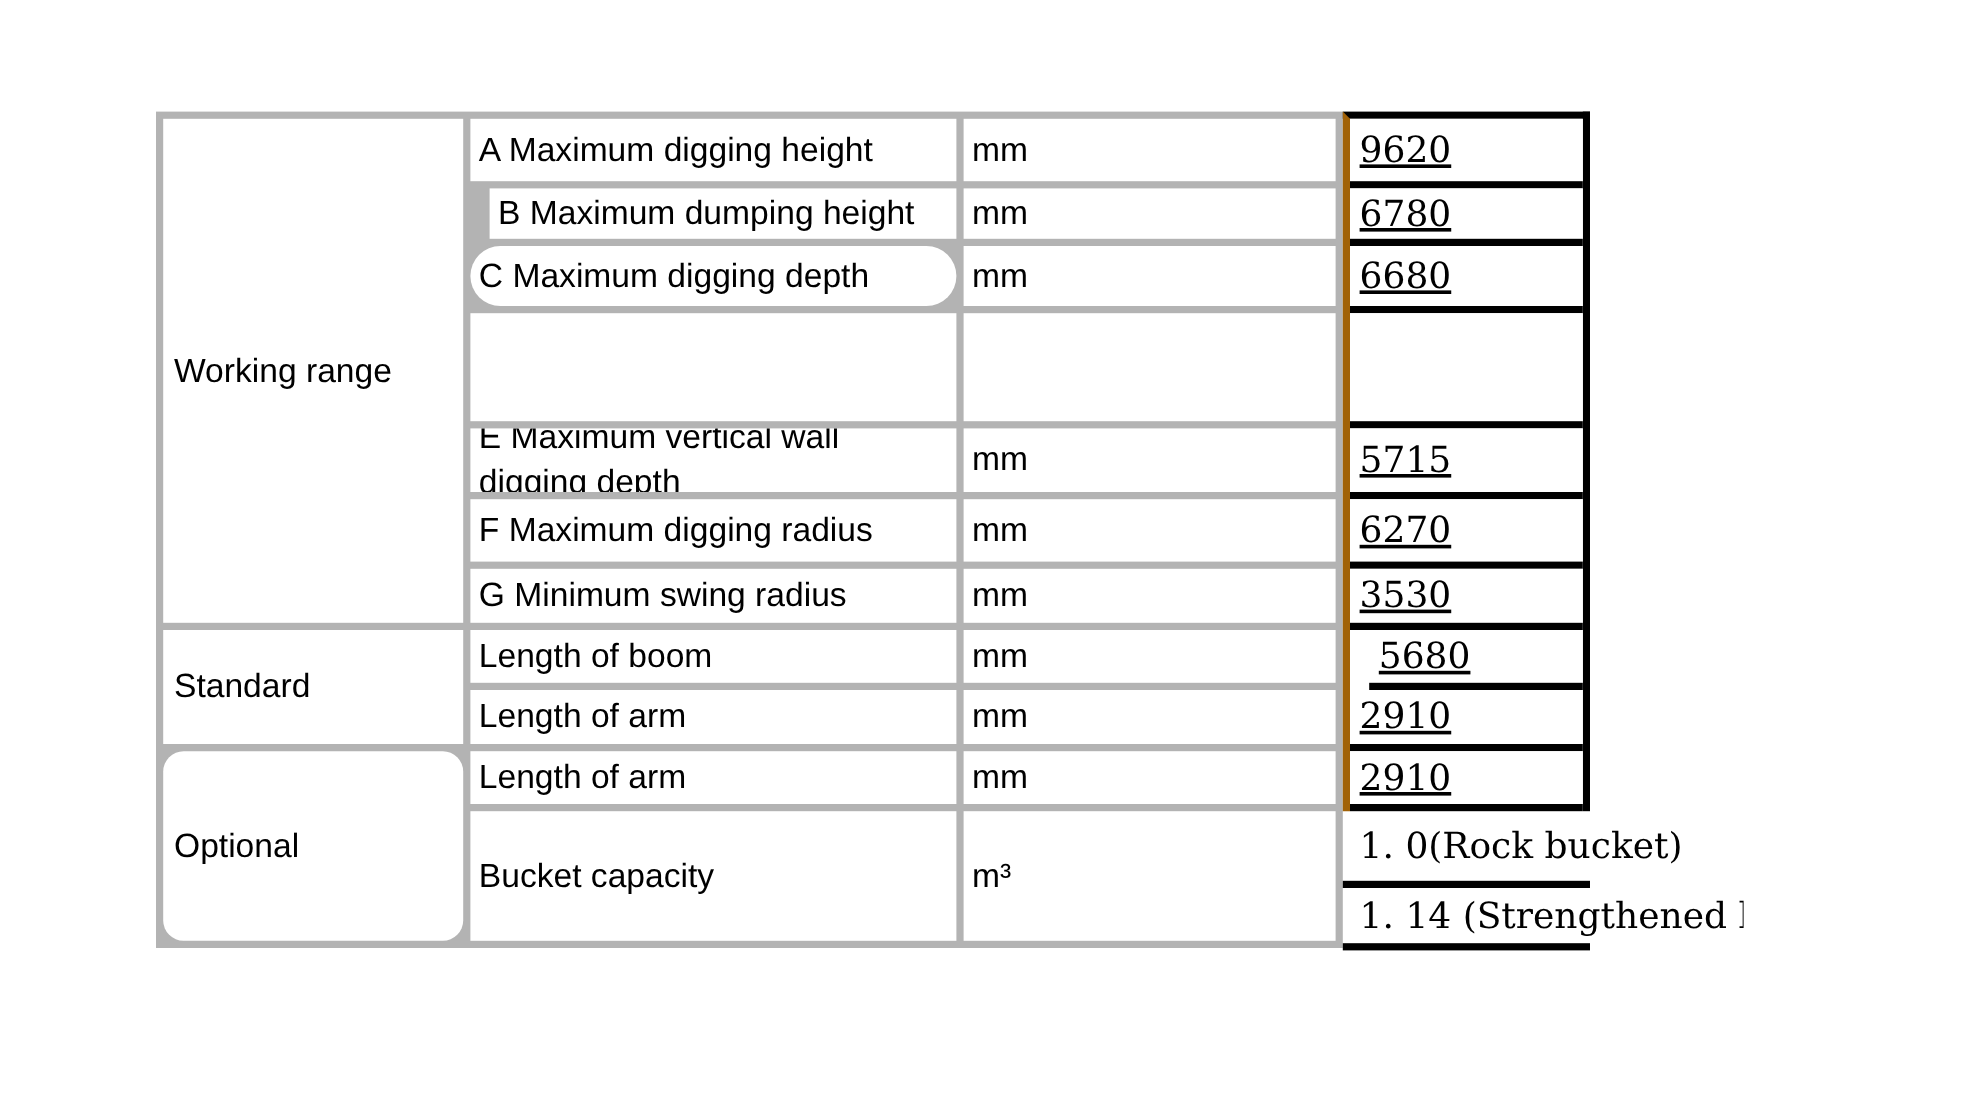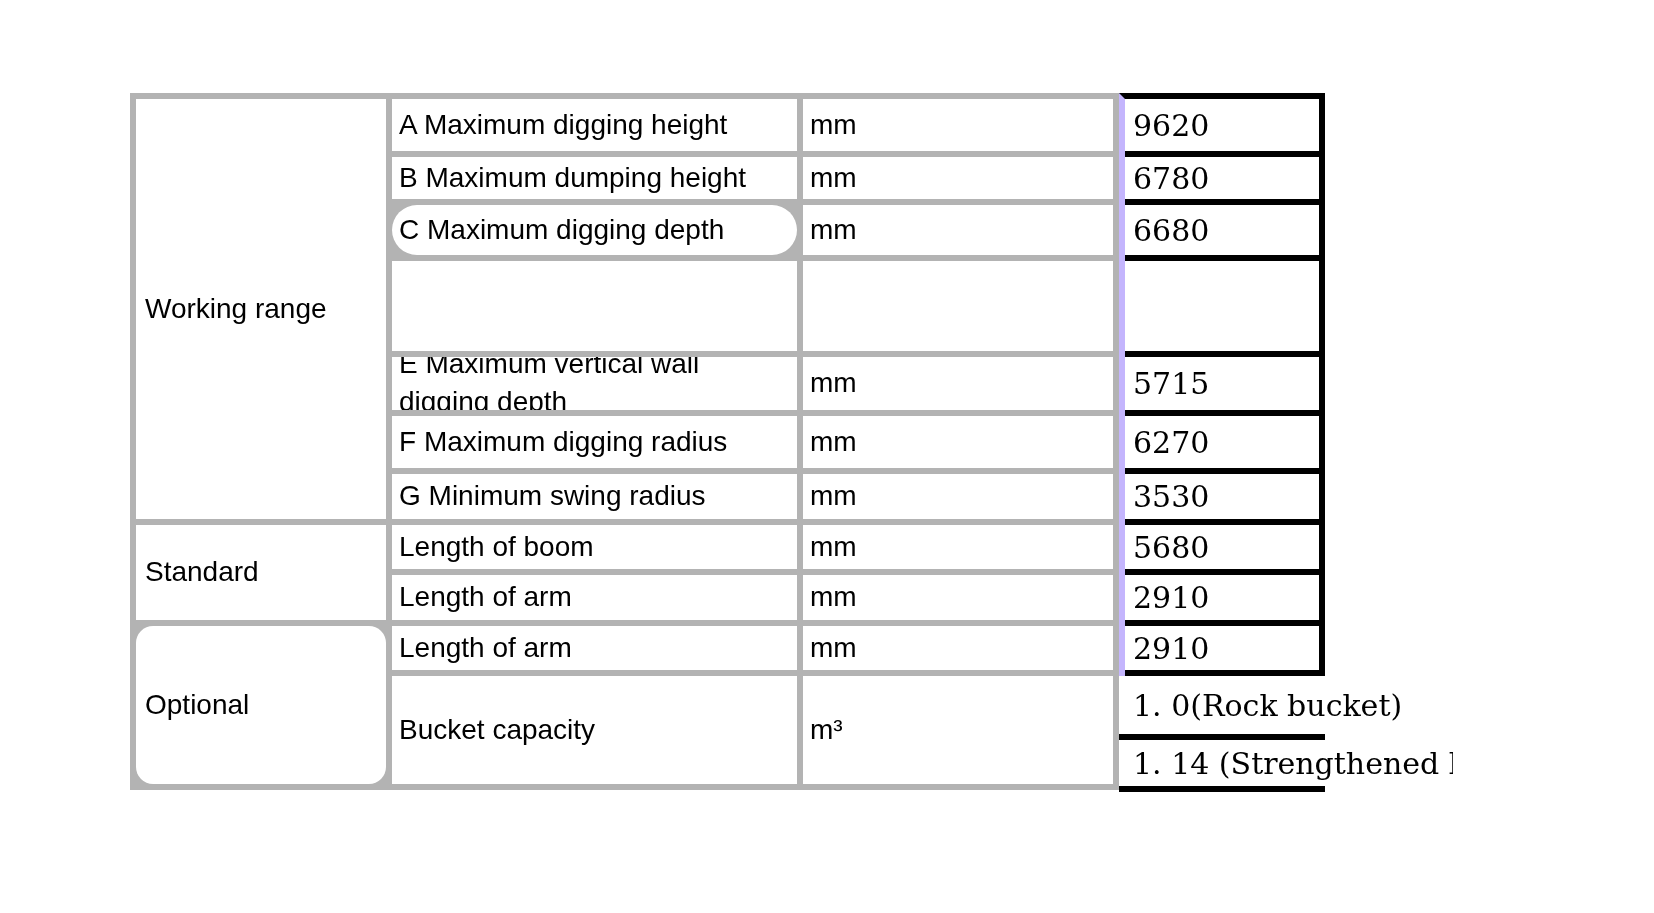--- a/index.html
+++ b/index.html
@@ -27,30 +27,30 @@
   
   .cell-clip{
     background:#ffffff;box-sizing:border-box;padding-left:7px;
     overflow:hidden;font-size:28px;white-space:nowrap;
   }
   .clip-inner{line-height:38px;margin-top:-12px;}
   
   .black-table{position:absolute;left:1119px;top:93px;width:206px;}
   .bt-box{
     box-sizing:border-box;width:206px;
-    border-top:6px solid #000;border-left:6px solid #c4b5fd;border-right:6px solid #000;
+    border-top:6px solid #000;border-left:6px solid #a16207;border-right:6px solid #000;text-decoration:underline;
   }
   .bt-row{
     border-bottom:6px solid #000;display:flex;align-items:center;
     padding-left:8px;font-family:"DejaVu Serif",serif;font-size:30px;
     white-space:nowrap;background:#ffffff;
   }
   .bt-h1{height:52px;} .bt-h2{height:42px;} .bt-h3{height:50px;}
   .bt-h4{height:90px;} .bt-h5{height:53px;} .bt-h6{height:52px;}
-  .bt-h7{height:45px;} .bt-h8{height:44px;} .bt-h9{height:45px;} .bt-h10{height:44px;}
+  .bt-h7{height:45px;} .bt-h8{height:44px;margin-left:16px;} .bt-h9{height:45px;} .bt-h10{height:44px;}
   .bt-tail-row{border-bottom:6px solid #000;width:206px;}
   .bt-tail-row1{height:58px;} .bt-tail-row2{height:46px;}
   .bt-tail-text{
     display:flex;align-items:center;height:100%;
     box-sizing:border-box;padding-left:14px;width:334px;
     overflow:hidden;white-space:nowrap;
     font-family:"DejaVu Serif",serif;font-size:30px;background:transparent;
   }
 </style>
 </head>
@@ -60,21 +60,21 @@
 
   <div class="gray-table">
 
     <div class="cell cat cat1">Working range</div>
     <div class="cell cat cat2">Standard</div>
     <div class="cell cat cat3">Optional</div>
 
     <div class="cell" style="grid-column:2;grid-row:1;">A Maximum digging height</div>
     <div class="cell" style="grid-column:3;grid-row:1;">mm</div>
 
-    <div class="cell" style="grid-column:2;grid-row:2;">B Maximum dumping height</div>
+    <div class="cell" style="grid-column:2;grid-row:2;margin-left:16px;">B Maximum dumping height</div>
     <div class="cell" style="grid-column:3;grid-row:2;">mm</div>
 
     <div class="cell" style="grid-column:2;grid-row:3;border-radius:25px;">C Maximum digging depth</div>
     <div class="cell" style="grid-column:3;grid-row:3;">mm</div>
 
     <div class="cell" style="grid-column:2;grid-row:4;"></div>
     <div class="cell" style="grid-column:3;grid-row:4;"></div>
 
     <div class="cell-clip" style="grid-column:2;grid-row:5;">
       <div class="clip-inner">

